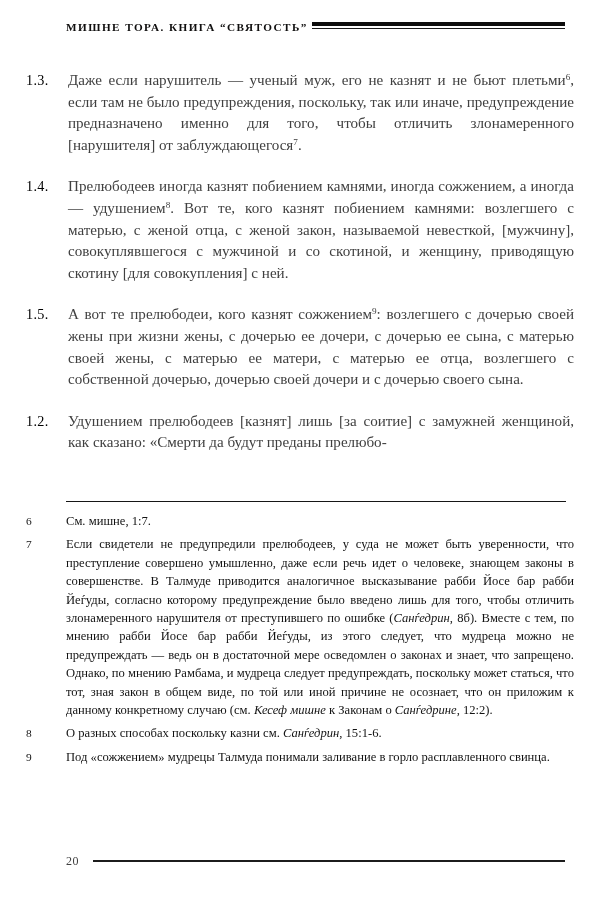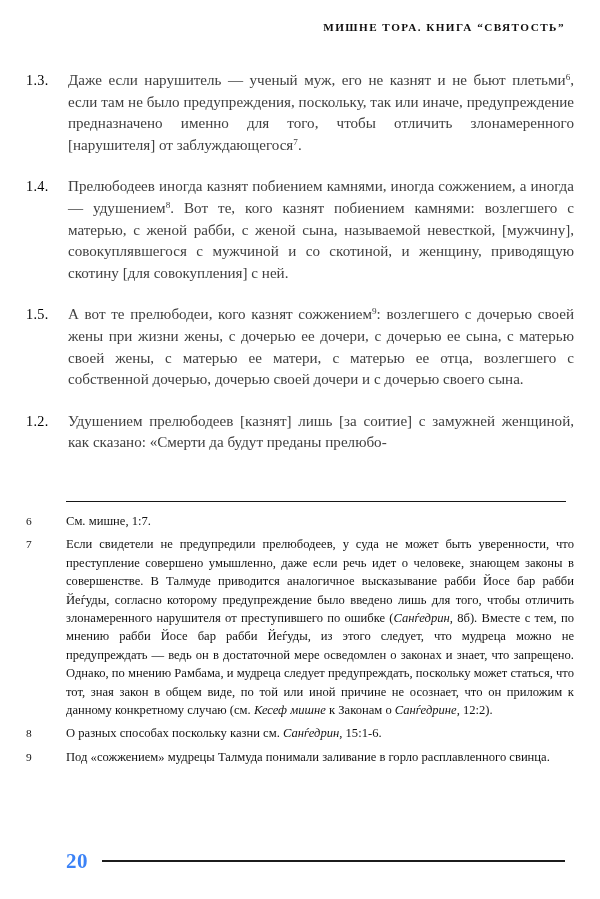--- a/index.html
+++ b/index.html
@@ -20,23 +20,22 @@
     box-sizing: border-box;
   }
 
   
   .running-head {
     position: absolute;
     left: 66px;
     top: 22px;
     right: 35px;
     display: flex;
-    align-items: flex-end;
+    align-items: flex-start;
     height: 18px;
-    flex-direction: column;
   }
   .running-head-text {
     font-size: 11.2px;
     letter-spacing: 1.45px;
     font-weight: 700;
     text-transform: uppercase;
     white-space: nowrap;
     line-height: 1;
     color: #100f0f;
   }
@@ -142,25 +141,25 @@
   .folio {
     position: absolute;
     left: 66px;
     bottom: 28px;
     right: 35px;
     display: flex;
     align-items: center;
     height: 20px;
   }
   .folio-num {
-    font-size: 21px;
-    font-weight: 700;
+    font-size: 12px;
+    font-weight: 400;
     font-variant-numeric: oldstyle-nums;
     letter-spacing: 0.5px;
-    color: #3b82f6;
+    color: #404040;
     line-height: 1;
   }
   .folio-rule {
     flex: 1 1 auto;
     margin-left: 14px;
     height: 1.3px;
     background: #1c1c1c;
   }
 </style>
 </head>
@@ -174,21 +173,21 @@
   </div>
 
   <div class="body-block">
     <div class="para">
       <div class="para-num">1.3.</div>
       <div class="para-text"><span>Даже если нарушитель — ученый муж, его не казнят и не бьют плетьми</span><sup>6</sup><span>, если там не было предупреждения, поскольку, так или иначе, предупреждение предназначено именно для того, чтобы отличить злонамеренного [нарушителя] от заблуждающегося</span><sup>7</sup><span>.</span></div>
     </div>
 
     <div class="para">
       <div class="para-num">1.4.</div>
-      <div class="para-text"><span>Прелюбодеев иногда казнят побиением камнями, иногда сожжением, а иногда — удушением</span><sup>8</sup><span>. Вот те, кого казнят побиением камнями: возлегшего с матерью, с женой рабби, с женой сына, называемой невесткой, [мужчину], совокуплявшегося с мужчиной и со скотиной, и женщину, приводящую скотину [для совокупления] с ней.</span></div>
+      <div class="para-text"><span>Прелюбодеев иногда казнят побиением камнями, иногда сожжением, а иногда — удушением</span><sup>8</sup><span>. Вот те, кого казнят побиением камнями: возлегшего с матерью, с женой отца, с женой закон, называемой невесткой, [мужчину], совокуплявшегося с мужчиной и со скотиной, и женщину, приводящую скотину [для совокупления] с ней.</span></div>
     </div>
 
     <div class="para">
       <div class="para-num">1.5.</div>
       <div class="para-text"><span>А вот те прелюбодеи, кого казнят сожжением</span><sup>9</sup><span>: возлегшего с дочерью своей жены при жизни жены, с дочерью ее дочери, с дочерью ее сына, с матерью своей жены, с матерью ее матери, с матерью ее отца, возлегшего с собственной дочерью, дочерью своей дочери и с дочерью своего сына.</span></div>
     </div>
 
     <div class="para">
       <div class="para-num">1.2.</div>
       <div class="para-text">Удушением прелюбодеев [казнят] лишь [за соитие] с замужней женщиной, как сказано: «Смерти да будут преданы прелюбо-</div>

